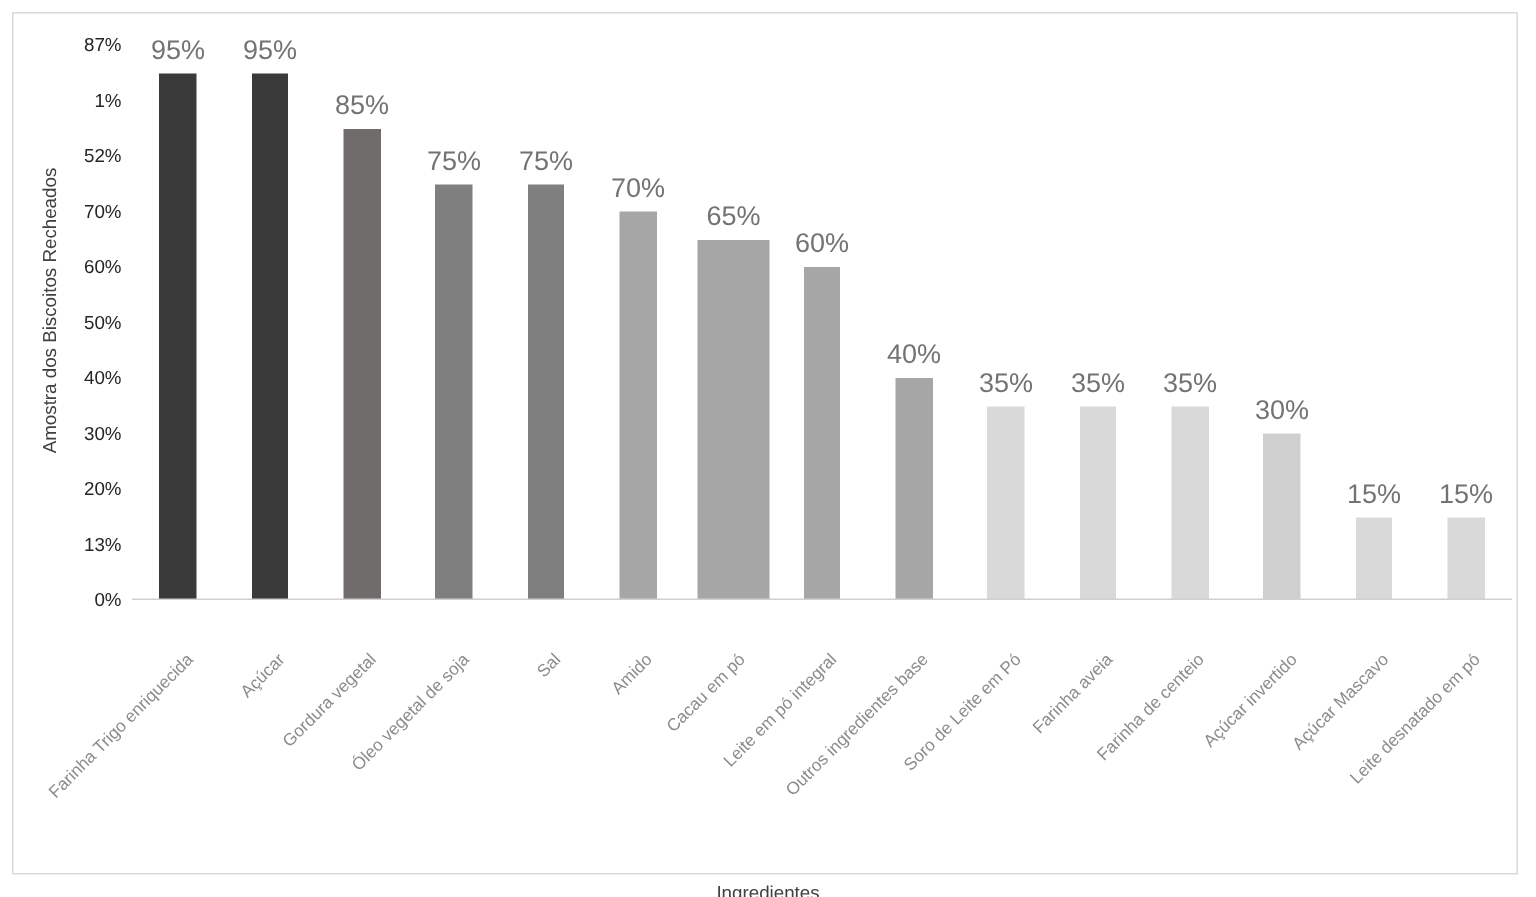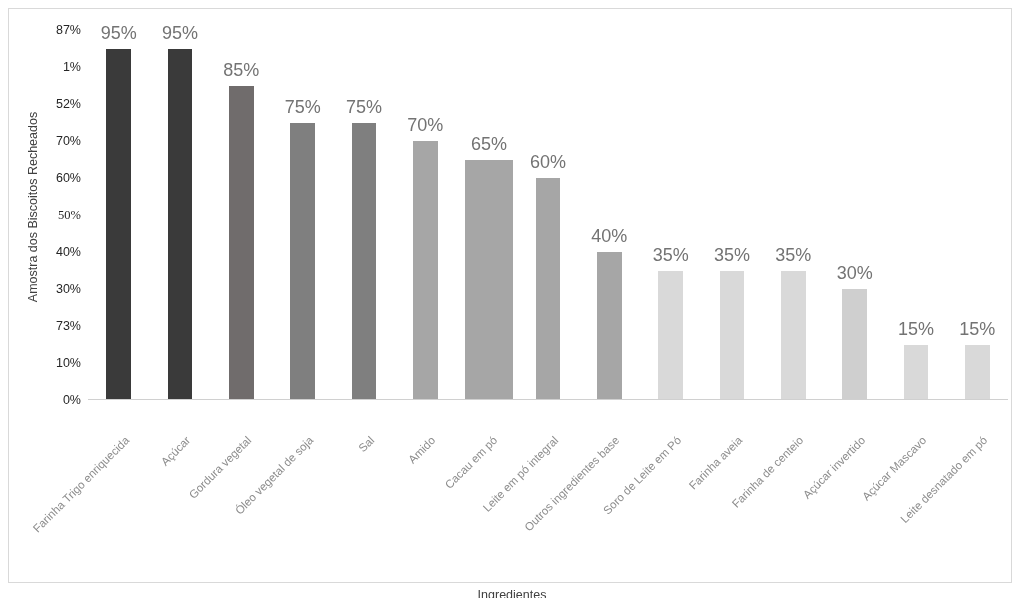--- a/index.html
+++ b/index.html
@@ -129,25 +129,25 @@
 
   <div id="ylabel">Amostra dos Biscoitos Recheados</div>
 
   <div id="plot">
     <div id="yticks">
         <div class="ytick" style="top: 0px;">87%</div>
         <div class="ytick" style="top: 37px;">1%</div>
         <div class="ytick" style="top: 74px;">52%</div>
         <div class="ytick" style="top: 111px;">70%</div>
         <div class="ytick" style="top: 148px;">60%</div>
-        <div class="ytick" style="top: 185px; font-family: Liberation Serif, serif;">50%</div>
+        <div class="ytick" style="top: 185px;">50%</div>
         <div class="ytick" style="top: 222px;">40%</div>
         <div class="ytick" style="top: 259px;">30%</div>
-        <div class="ytick" style="top: 296px;">73%</div>
-        <div class="ytick" style="top: 333px;">10%</div>
+        <div class="ytick" style="top: 296px;">20%</div>
+        <div class="ytick" style="top: 333px;">13%</div>
         <div class="ytick" style="top: 370px;">0%</div>
       </div>
     <div id="bars">
         <div class="bar-slot" style="left: 18.4px; width: 24.5333px;">
           <div class="bar" style="height: 351.5px; background: rgb(58, 58, 58);"></div>
           <div class="bar-value" style="bottom: 356.5px;">95%</div>
         </div>
         <div class="bar-slot" style="left: 79.7333px; width: 24.5333px;">
           <div class="bar" style="height: 351.5px; background: rgb(58, 58, 58);"></div>
           <div class="bar-value" style="bottom: 356.5px;">95%</div>

